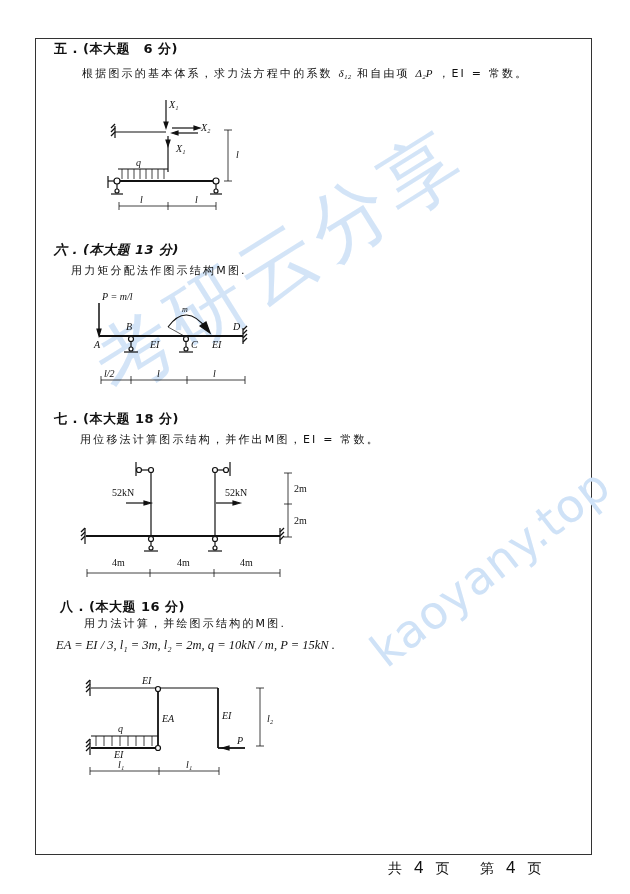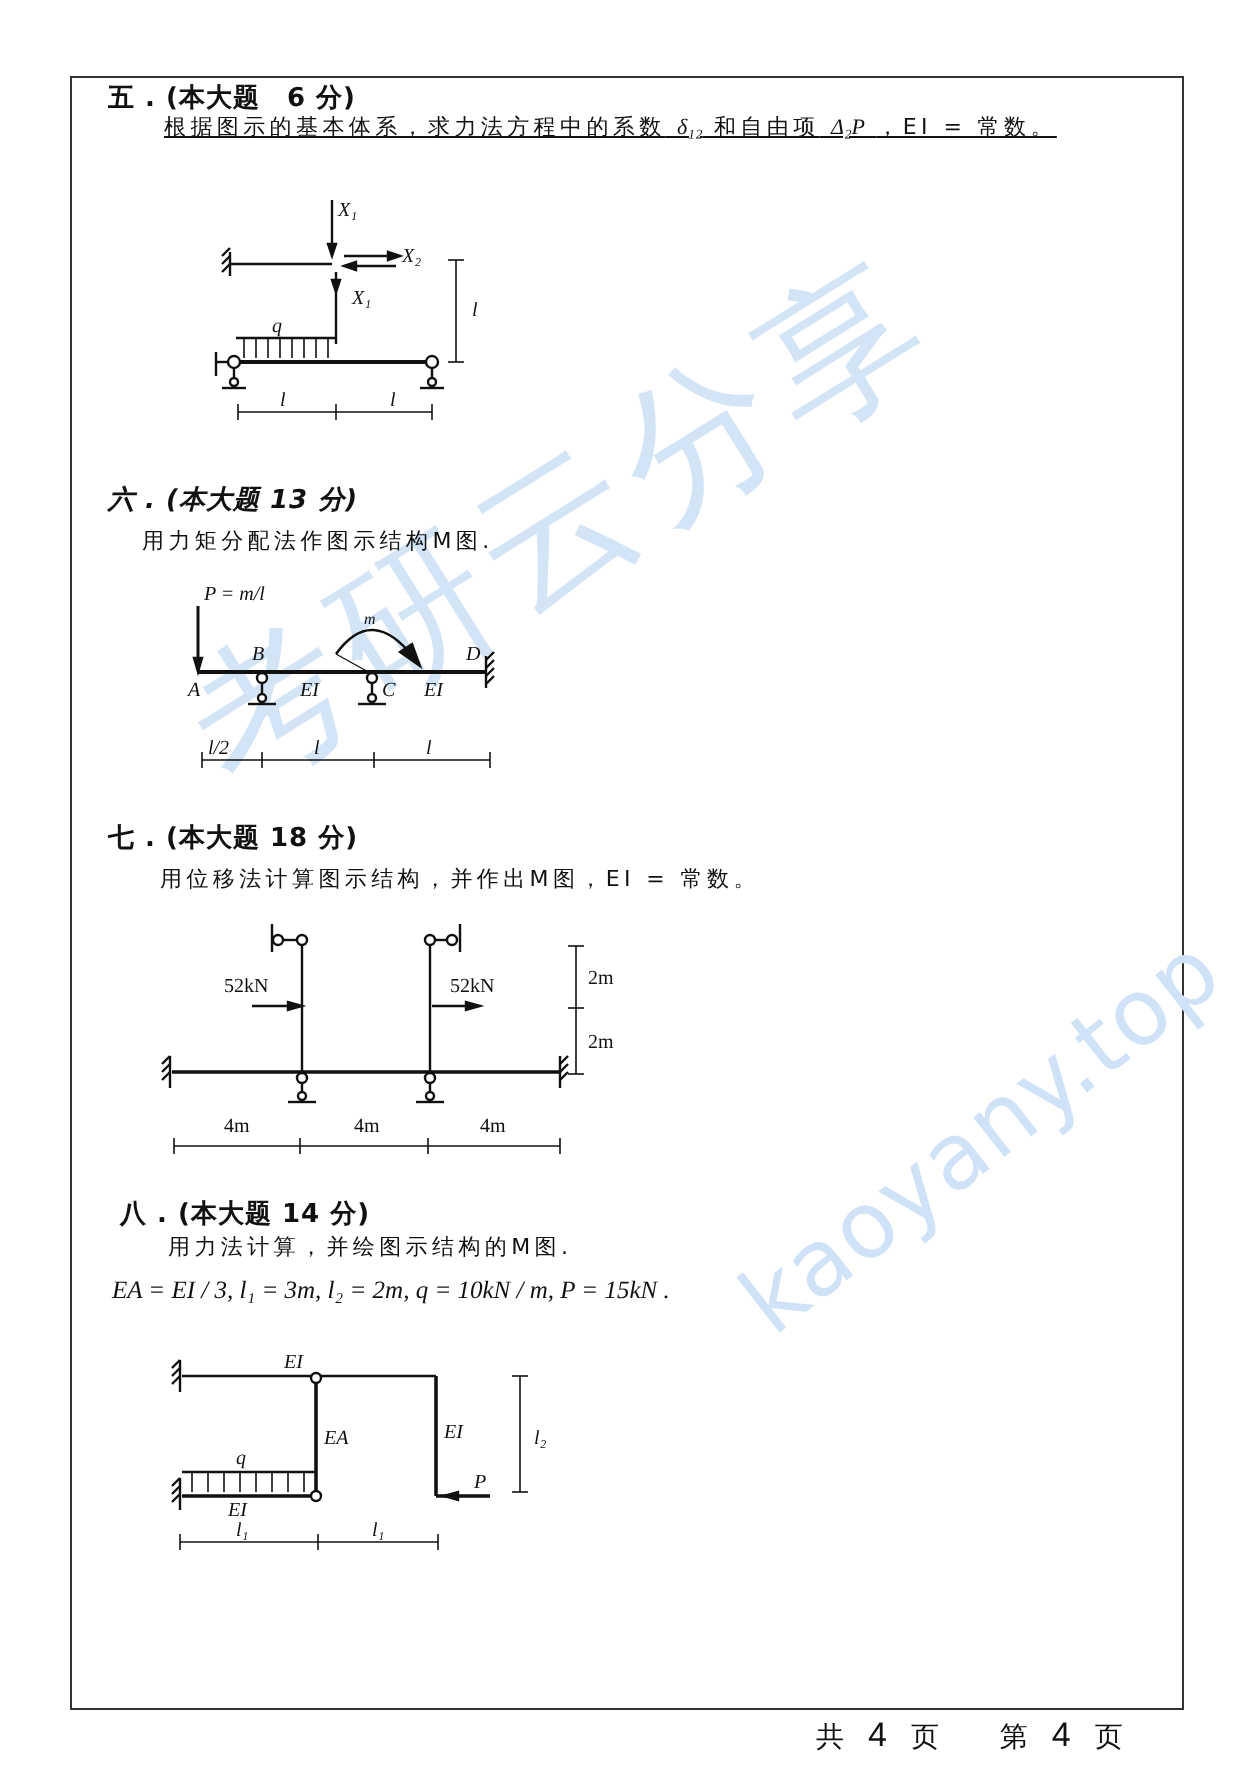--- a/index.html
+++ b/index.html
@@ -24,21 +24,21 @@
 
 <div class="frame"></div>
 
 <div class="wm" style="left:75px; top:330px; font-size:78px; font-family:'DejaVu Serif',serif; transform:rotate(-32deg); transform-origin:left top; letter-spacing:6px; opacity:0.9;">考研云分享</div>
 <div class="wm" style="left:360px; top:635px; font-size:46px; font-family:'DejaVu Sans',sans-serif; transform:rotate(-38deg); transform-origin:left top; letter-spacing:1px;">kaoyany.top</div>
 
 <div class="t head" style="left:54px; top:40px;">
   <span>五 .</span>
   <span>(本大题　6 分)</span>
 </div>
-<div class="t body" style="left:82px; top:56px;text-decoration:underline;">
+<div class="t body" style="left:82px; top:66px;">
   <span>根据图示的基本体系，求力法方程中的系数</span>
   <span class="it">δ₁₂</span>
   <span>和自由项</span>
   <span class="it">Δ₂P</span>
   <span>，EI = 常数。</span>
 </div>
 
 <svg style="left:0; top:0;" width="630" height="894">
   <g stroke="#111" fill="none" stroke-width="1.2">
 
@@ -218,21 +218,21 @@
   <text class="up" x="225" y="496">52kN</text>
   <text class="up" x="294" y="492">2m</text>
   <text class="up" x="294" y="524">2m</text>
   <text class="up" x="112" y="566">4m</text>
   <text class="up" x="177" y="566">4m</text>
   <text class="up" x="240" y="566">4m</text>
 </svg>
 
 <div class="t head" style="left:60px; top:598px;">
   <span>八 .</span>
-  <span>(本大题 14 分)</span>
+  <span>(本大题 16 分)</span>
 </div>
 <div class="t body" style="left:84px; top:616px;">用力法计算，并绘图示结构的M图.</div>
 <div class="t formula it" style="left:56px; top:638px;">EA = EI / 3,  l₁ = 3m,  l₂ = 2m,  q = 10kN / m,  P = 15kN .</div>
 
 <svg style="left:0; top:0;" width="630" height="894">
   <g stroke="#111" fill="none" stroke-width="1.2">
 
     <line x1="91" y1="688" x2="218" y2="688"></line>
     <line x1="90" y1="680" x2="90" y2="696"></line>
     <line x1="86" y1="684" x2="90" y2="680"></line>
@@ -279,16 +279,16 @@
   <text x="162" y="722">EA</text>
   <text x="222" y="719">EI</text>
   <text x="118" y="732">q</text>
   <text x="114" y="758">EI</text>
   <text x="237" y="744">P</text>
   <text x="267" y="722">l₂</text>
   <text x="118" y="768">l₁</text>
   <text x="186" y="768">l₁</text>
 </svg>
 
-<div class="t footer" style="left:408px; top:858px;">
+<div class="t footer" style="left:388px; top:858px;">
   <span>共</span><span class="num">4</span><span>页</span>
   <span style="margin-left:22px;">第</span><span class="num">4</span><span>页</span>
 </div>
 
 </body></html>

